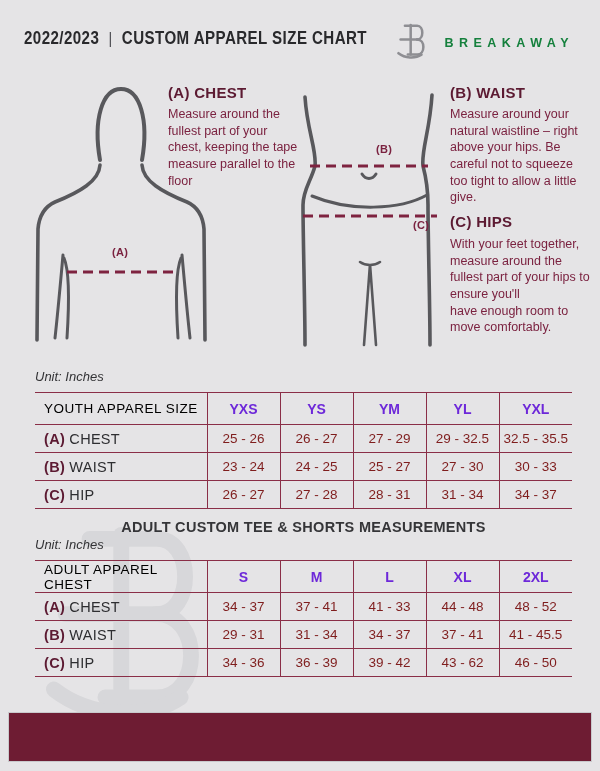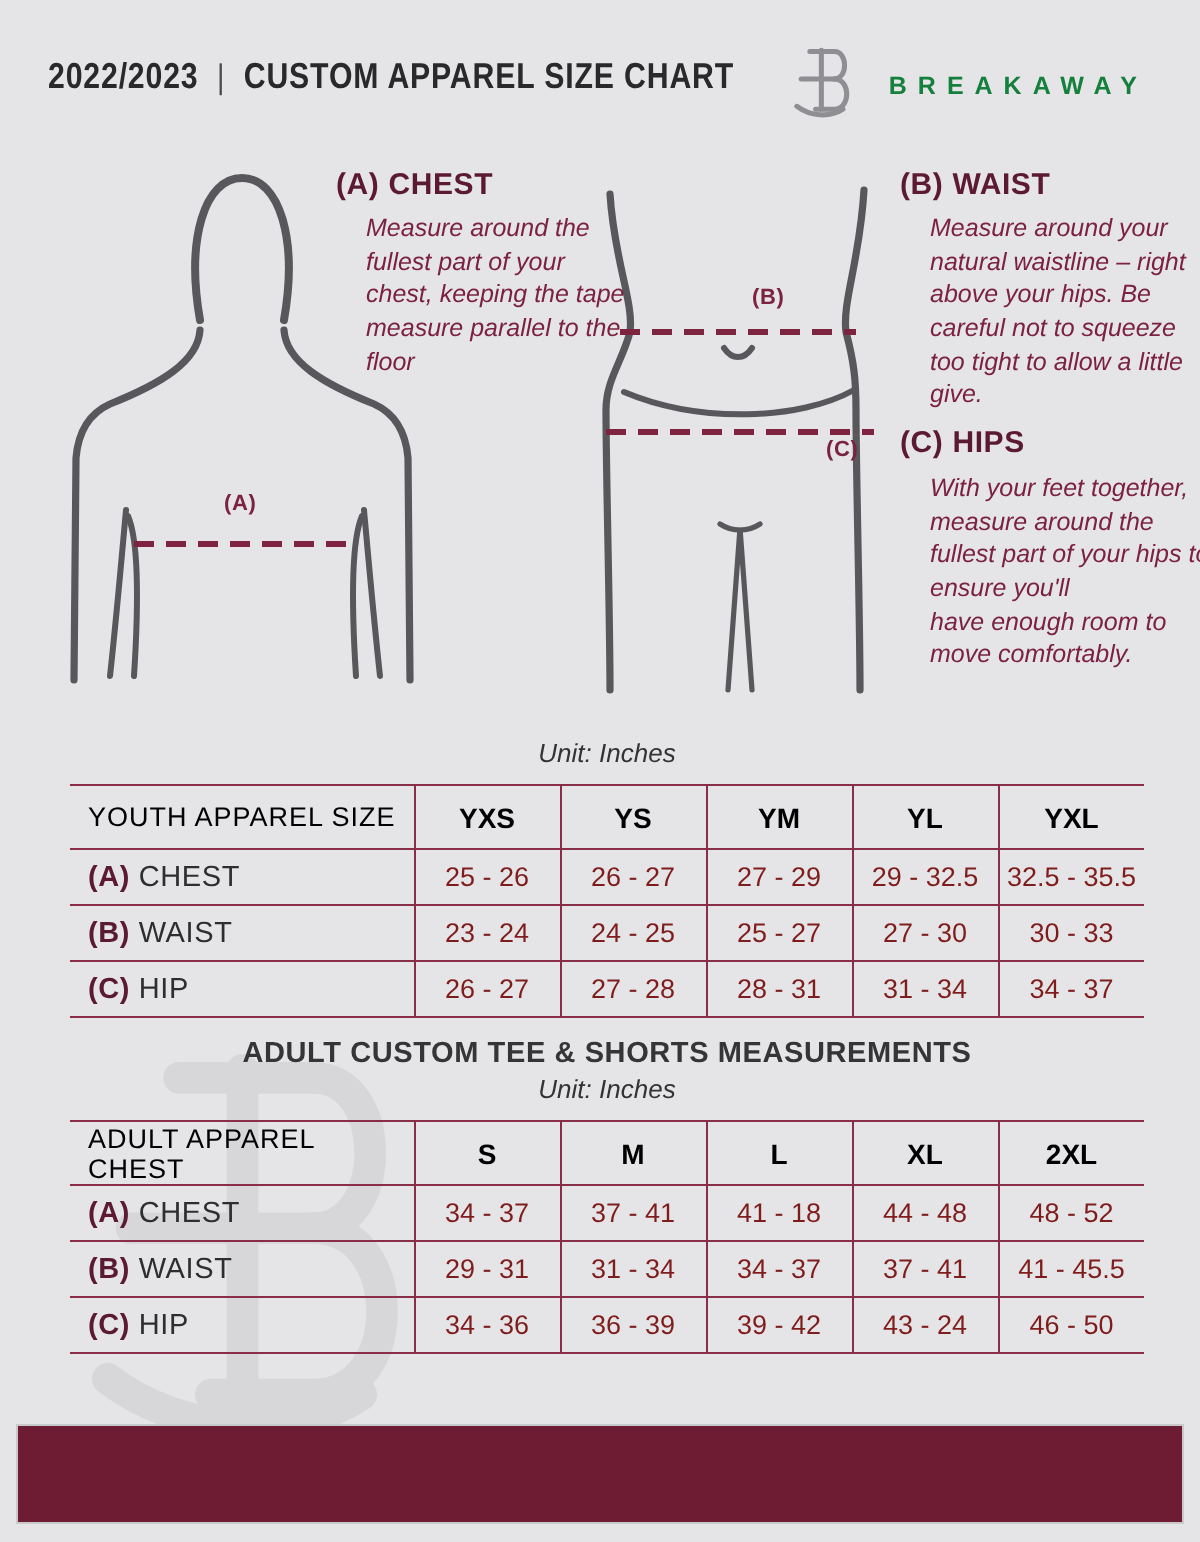--- a/index.html
+++ b/index.html
@@ -45,30 +45,30 @@
   .fig-svg{position:absolute;left:20px;top:75px;}
   .marker{
     position:absolute;font-size:11px;font-weight:bold;color:var(--maroon);
     letter-spacing:.3px;
   }
   .guide-head{
     position:absolute;font-size:15px;font-weight:bold;color:var(--maroon-dark);
     letter-spacing:.3px;
   }
   .guide-desc{
-    position:absolute;font-size:12.5px;font-style:italic;color:var(--maroon);
-    line-height:1.33;white-space:pre-line;margin-left:15px;
+    position:absolute;font-size:12.5px;color:var(--maroon);
+    line-height:1.33;white-space:pre-line;
   }
   
   .section-title{
     position:absolute;left:35px;width:537px;text-align:center;
     font-size:14.5px;font-weight:bold;color:#353538;letter-spacing:.3px;
   }
   .section-unit{
-    position:absolute;left:35px;width:537px;text-align:center;
+    position:absolute;left:35px;width:537px;
     font-size:13px;font-style:italic;color:#333336;
   }
   table.size-table{
     position:absolute;left:35px;width:537px;
     border-collapse:collapse;table-layout:fixed;
     border-bottom:1.7px solid var(--line);
   }
   .size-table tr{border-top:1.7px solid var(--line);}
   .size-table th,.size-table td{
     height:28px;vertical-align:middle;background:transparent;
@@ -78,21 +78,21 @@
   .size-table col.c-val{width:73px;}
   .size-table .label-col{
     text-align:left;padding-left:9px;font-weight:400;
     font-size:13.5px;letter-spacing:.5px;color:#000000;
   }
   .size-table td.label-col{font-size:14.5px;letter-spacing:.3px;color:#2e2e31;}
   .size-table .val-col{
     border-left:1.7px solid var(--line);
     text-align:center;font-size:13.5px;color:#7f1d1d;
   }
-  .size-table th.val-col{font-weight:bold;font-size:14px;color:#000000;}
+  .size-table th.val-col{font-weight:bold;font-size:14px;color:#6d28d9;}
   .size-table .prefix{color:var(--maroon-dark);font-weight:bold;}
   
   .watermark{position:absolute;left:46px;top:510px;opacity:.75;}
   .footer-bar{
     position:absolute;left:8px;top:712px;width:584px;height:50px;
     background:var(--bar);border:1px solid #c9c9cc;
   }
 </style>
 </head>
 <body>
@@ -241,38 +241,38 @@
           <th class="val-col">L</th>
           <th class="val-col">XL</th>
           <th class="val-col">2XL</th>
         </tr>
       </thead>
       <tbody>
         <tr>
           <td class="label-col"><span class="prefix">(A)</span> CHEST</td>
           <td class="val-col">34 - 37</td>
           <td class="val-col">37 - 41</td>
-          <td class="val-col">41 - 18</td>
+          <td class="val-col">41 - 33</td>
           <td class="val-col">44 - 48</td>
           <td class="val-col">48 - 52</td>
         </tr>
         <tr>
           <td class="label-col"><span class="prefix">(B)</span> WAIST</td>
           <td class="val-col">29 - 31</td>
           <td class="val-col">31 - 34</td>
           <td class="val-col">34 - 37</td>
           <td class="val-col">37 - 41</td>
           <td class="val-col">41 - 45.5</td>
         </tr>
         <tr>
           <td class="label-col"><span class="prefix">(C)</span> HIP</td>
           <td class="val-col">34 - 36</td>
           <td class="val-col">36 - 39</td>
           <td class="val-col">39 - 42</td>
-          <td class="val-col">43 - 24</td>
+          <td class="val-col">43 - 62</td>
           <td class="val-col">46 - 50</td>
         </tr>
       </tbody>
     </table>
 
   <div class="footer-bar"></div>
 
 </div>
 
 </body></html>

